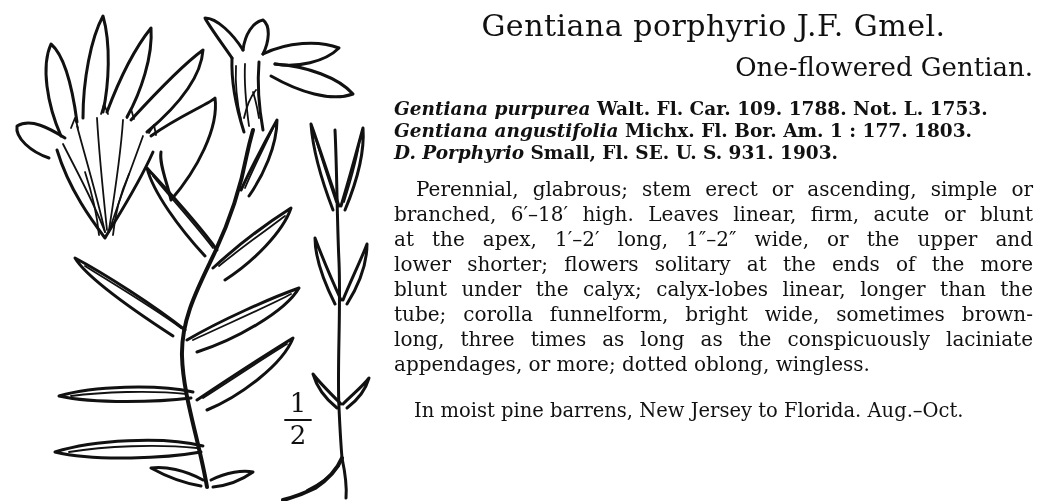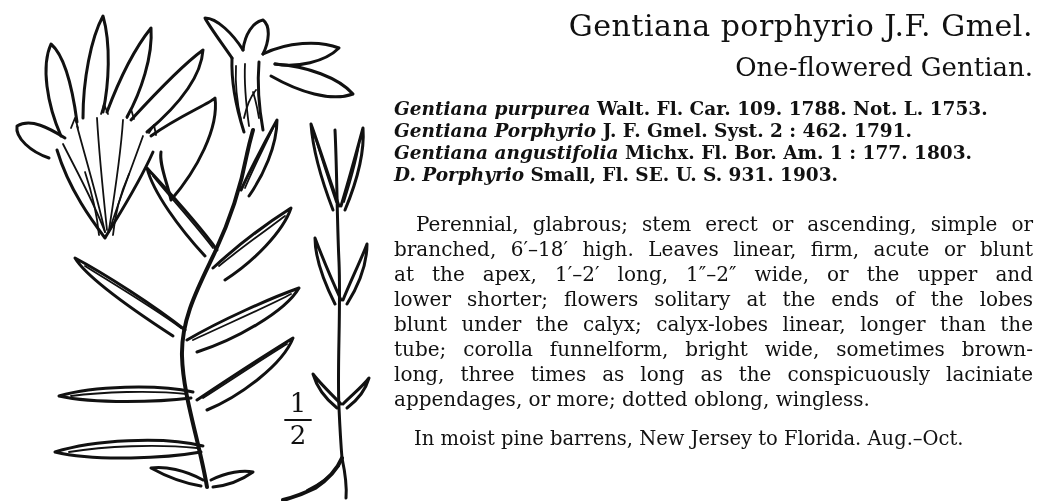--- a/index.html
+++ b/index.html
@@ -15,46 +15,46 @@
   figure.illustration{
     width:392px;height:501px;margin:0;flex:none;
   }
   figure.illustration svg{display:block;width:100%;height:100%;}
   .text-col{
     flex:1;
     padding:6px 4px 0 2px;
     box-sizing:border-box;
   }
   h1.title{
-    font-size:30px;font-weight:normal;text-align:right;
+    font-size:30px;font-weight:normal;text-align:center;
     margin:2px 0 0;letter-spacing:.5px;
   }
   h2.common{
     font-size:26px;font-weight:normal;text-align:right;
     margin:9px 0 0;
   }
   .synonymy{
     margin-top:16px;
     font-size:18.5px;line-height:22px;
     font-weight:bold;
   }
   .synonymy p{margin:0;white-space:nowrap;}
   .syn-name{font-style:italic;margin-top:12px;}
   .description{
-    margin-top:26px;
+    margin-top:13px;
     font-size:20px;line-height:25px;
   }
   .desc-line{
     text-align:justify;
     text-align-last:justify;
   }
   .desc-line.first{text-indent:22px;}
   .desc-line.last{text-align-last:left;}
   .habitat{
-    margin:15px 0 0;
+    margin:22px 0 0;
     font-size:19.5px;
     text-indent:20px;
   }
   .ink-line{fill:none;stroke:#111;stroke-width:3;stroke-linecap:round;stroke-linejoin:round;}
   .ink-thin{fill:none;stroke:#111;stroke-width:1.8;stroke-linecap:round;stroke-linejoin:round;}
   .ink-thick{fill:none;stroke:#111;stroke-width:4;stroke-linecap:round;stroke-linejoin:round;}
   .frac-text{font-family:"DejaVu Serif",serif;font-size:26px;fill:#111;}
 </style>
 </head>
 <body>
@@ -153,30 +153,29 @@
   </figure>
 
   <div class="text-col">
 
     <h1 class="title">Gentiana porphyrio J.F. Gmel.</h1>
 
     <h2 class="common">One-flowered Gentian.</h2>
 
     <div class="synonymy">
       <p><span class="syn-name">Gentiana purpurea</span> <span class="syn-cite">Walt. Fl. Car. 109. 1788. Not. L. 1753.</span></p>
-      <p><span class="syn-name">Gentiana Porphyrio</span> <span class="syn-cite">J. F. Gmel. Syst. 2 : 462. 1791.</span></p>
       <p><span class="syn-name">Gentiana angustifolia</span> <span class="syn-cite">Michx. Fl. Bor. Am. 1 : 177. 1803.</span></p>
       <p><span class="syn-name">D. Porphyrio</span> <span class="syn-cite">Small, Fl. SE. U. S. 931. 1903.</span></p>
     </div>
 
     <div class="description">
       <div class="desc-line first">Perennial, glabrous; stem erect or ascending, simple or</div>
       <div class="desc-line">branched, 6′–18′ high. Leaves linear, firm, acute or blunt</div>
       <div class="desc-line">at the apex, 1′–2′ long, 1″–2″ wide, or the upper and</div>
-      <div class="desc-line">lower shorter; flowers solitary at the ends of the lobes</div>
+      <div class="desc-line">lower shorter; flowers solitary at the ends of the more</div>
       <div class="desc-line">blunt under the calyx; calyx-lobes linear, longer than the</div>
       <div class="desc-line">tube; corolla funnelform, bright wide, sometimes brown-</div>
       <div class="desc-line">long, three times as long as the conspicuously laciniate</div>
       <div class="desc-line last">appendages, or more; dotted oblong, wingless.</div>
     </div>
 
     <p class="habitat">In moist pine barrens, New Jersey to Florida. Aug.–Oct.</p>
 
   </div>
 </div>

